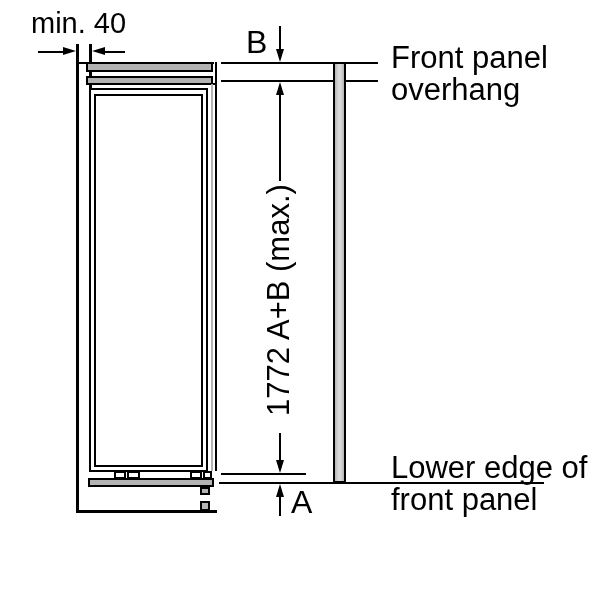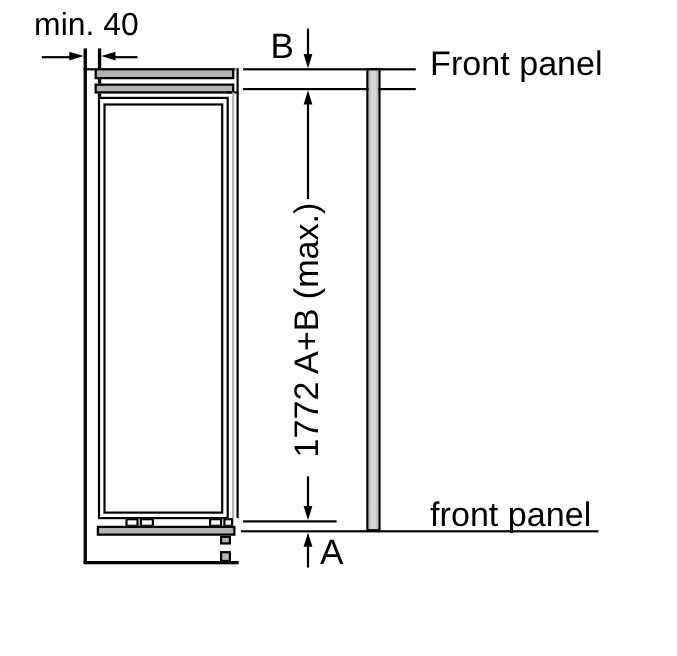--- a/index.html
+++ b/index.html
@@ -87,20 +87,22 @@
 
   <div class="hline" style="left:200px;top:473px;width:85px;height:2.2px;"></div>
   <div class="hline" style="left:198px;top:481.5px;width:325px;height:2.5px;"></div>
 
   <div class="head head-up" style="left:254.7px;top:484px;"></div>
   <div class="vline" style="left:258px;top:496px;width:2.2px;height:20px;"></div>
   <div class="label fs32" style="left:270px;top:486px;">A</div>
 
   <div class="label fs31 twoline" style="left:370px;top:42px;">
     <span>Front panel</span>
+    <span>overhang</span>
   </div>
 
   <div class="label fs31 twoline" style="left:370px;top:452px;">
+    <span>Lower edge of</span>
     <span>front panel</span>
   </div>
 
 
 </div>
 
 </body></html>

